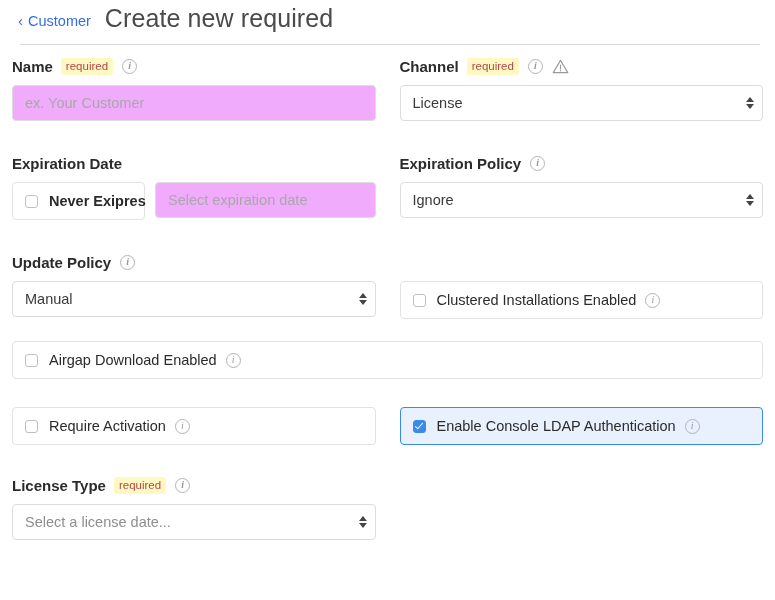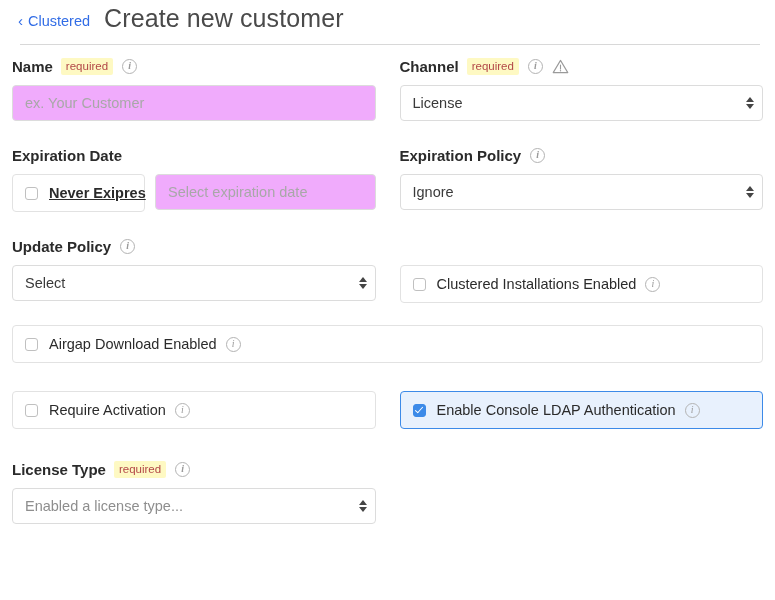--- a/index.html
+++ b/index.html
@@ -222,25 +222,25 @@
     height: 6.5px;
     border: solid #fff;
     border-width: 0 1.8px 1.8px 0;
     transform: rotate(42deg) translate(-0.5px, -0.8px);
   }
   .cb-label {
     font-size: 14.5px;
     color: #2b2b2b;
     white-space: nowrap;
   }
-  .cb-label.bold { font-weight: bold; text-decoration: underline; }
+  .cb-label.bold { font-weight: bold; }
   .check-box-row .info-icon { margin-left: 9px; }
 
   
-  .mt-24 { margin-top: 24px; }
+  .mt-24 { margin-top: 32px; }
   .mt-22 { margin-top: 22px; }
   .mt-20 { margin-top: 28px; }
   .mt-30 { margin-top: 30px; flex-direction: column; }
 
   .exp-row { display: flex; }
   .never-box {
     width: 133px;
     flex: none;
     margin-right: 10px;
   }
@@ -250,23 +250,23 @@
     padding: 0 12px;
     box-sizing: border-box;
   }
 </style>
 </head>
 <body>
 
 <div class="page-header">
   <a class="back-link">
     <span class="chev">‹</span>
-    <span>Clustered</span>
+    <span>Customer</span>
   </a>
-  <div class="page-title">Create new customer</div>
+  <div class="page-title">Create new required</div>
 </div>
 <div class="divider"></div>
 
 <div class="form">
 
   <div class="row">
     <div class="col left">
       <div class="field-label">
         <span class="lbl-text">Name</span>
         <span class="req-badge">required</span>
@@ -331,21 +331,21 @@
     </div>
   </div>
 
   <div class="row mt-24">
     <div class="col left">
       <div class="field-label">
         <span class="lbl-text">Update Policy</span>
         <span class="info-icon">i</span>
       </div>
       <div class="select-wrap">
-        <div class="select-box">Select</div>
+        <div class="select-box">Manual</div>
         <span class="stepper">
           <span class="tri up"></span>
             <span class="tri down"></span>
         </span>
       </div>
     </div>
 
     <div class="col right">
       <div class="field-label"></div>
       <div class="check-box-row">
@@ -382,21 +382,21 @@
   </div>
 
   <div class="row mt-30">
     <div class="col left">
       <div class="field-label">
         <span class="lbl-text">License Type</span>
         <span class="req-badge">required</span>
         <span class="info-icon">i</span>
       </div>
       <div class="select-wrap">
-        <div class="select-box placeholder-val">Enabled a license type...</div>
+        <div class="select-box placeholder-val">Select a license date...</div>
         <span class="stepper">
           <span class="tri up"></span>
             <span class="tri down"></span>
         </span>
       </div>
     </div>
     <div class="col right"></div>
   </div>
 
 </div>

